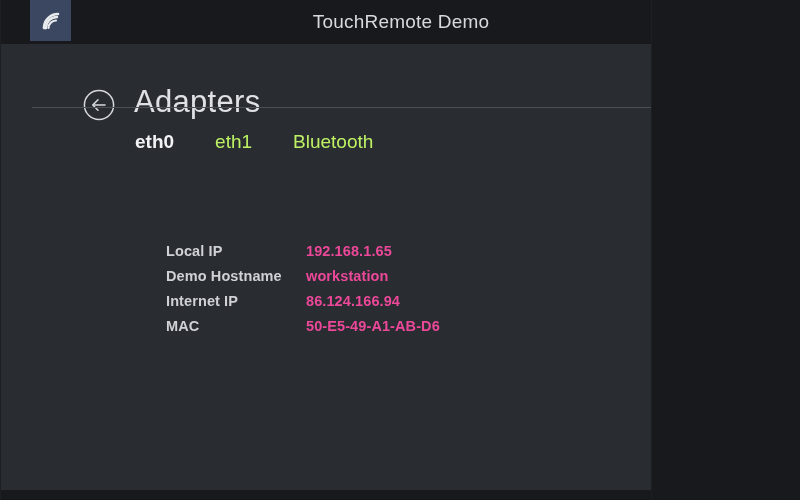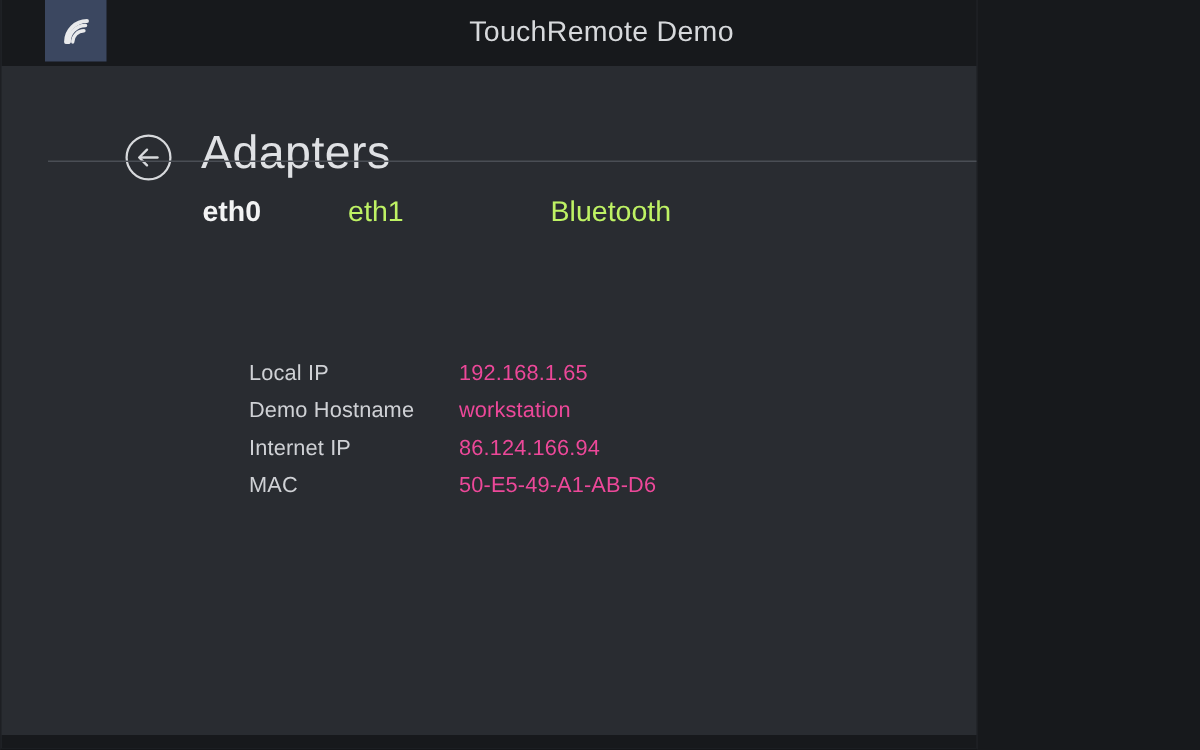--- a/index.html
+++ b/index.html
@@ -118,31 +118,30 @@
     background: #4a4e55;
   }
 
   
   #tab-bar {
     position: absolute;
     top: 129px;
     left: 134px;
     display: flex;
     align-items: baseline;
-    gap: 17px;
   }
   .tab {
     font-size: 19px;
     line-height: 26px;
     color: #bef264;
     margin-right: 41px;
     font-weight: 400;
     white-space: nowrap;
   }
-  .tab:last-child { margin-right: 0; margin-left: 40px; }
+  .tab:last-child { margin-right: 0; }
   .tab.active {
     color: #f2f3f4;
     font-weight: 700;
   }
 
   
   #connection-name {
     position: absolute;
     top: 189px;
     left: 165px;
@@ -152,21 +151,22 @@
   }
 
   #details-table {
     position: absolute;
     top: 236px;
     left: 165px;
   }
   .detail-row {
     display: flex;
     height: 25px;
-    align-items: center;
+    align-items: flex-end;
+    font-weight: bold;
   }
   .detail-label {
     width: 140px;
     font-size: 14.5px;
     color: #cfd1d5;
     letter-spacing: 0.1px;
     line-height: 20px;
   }
   .detail-value {
     font-size: 14.5px;

